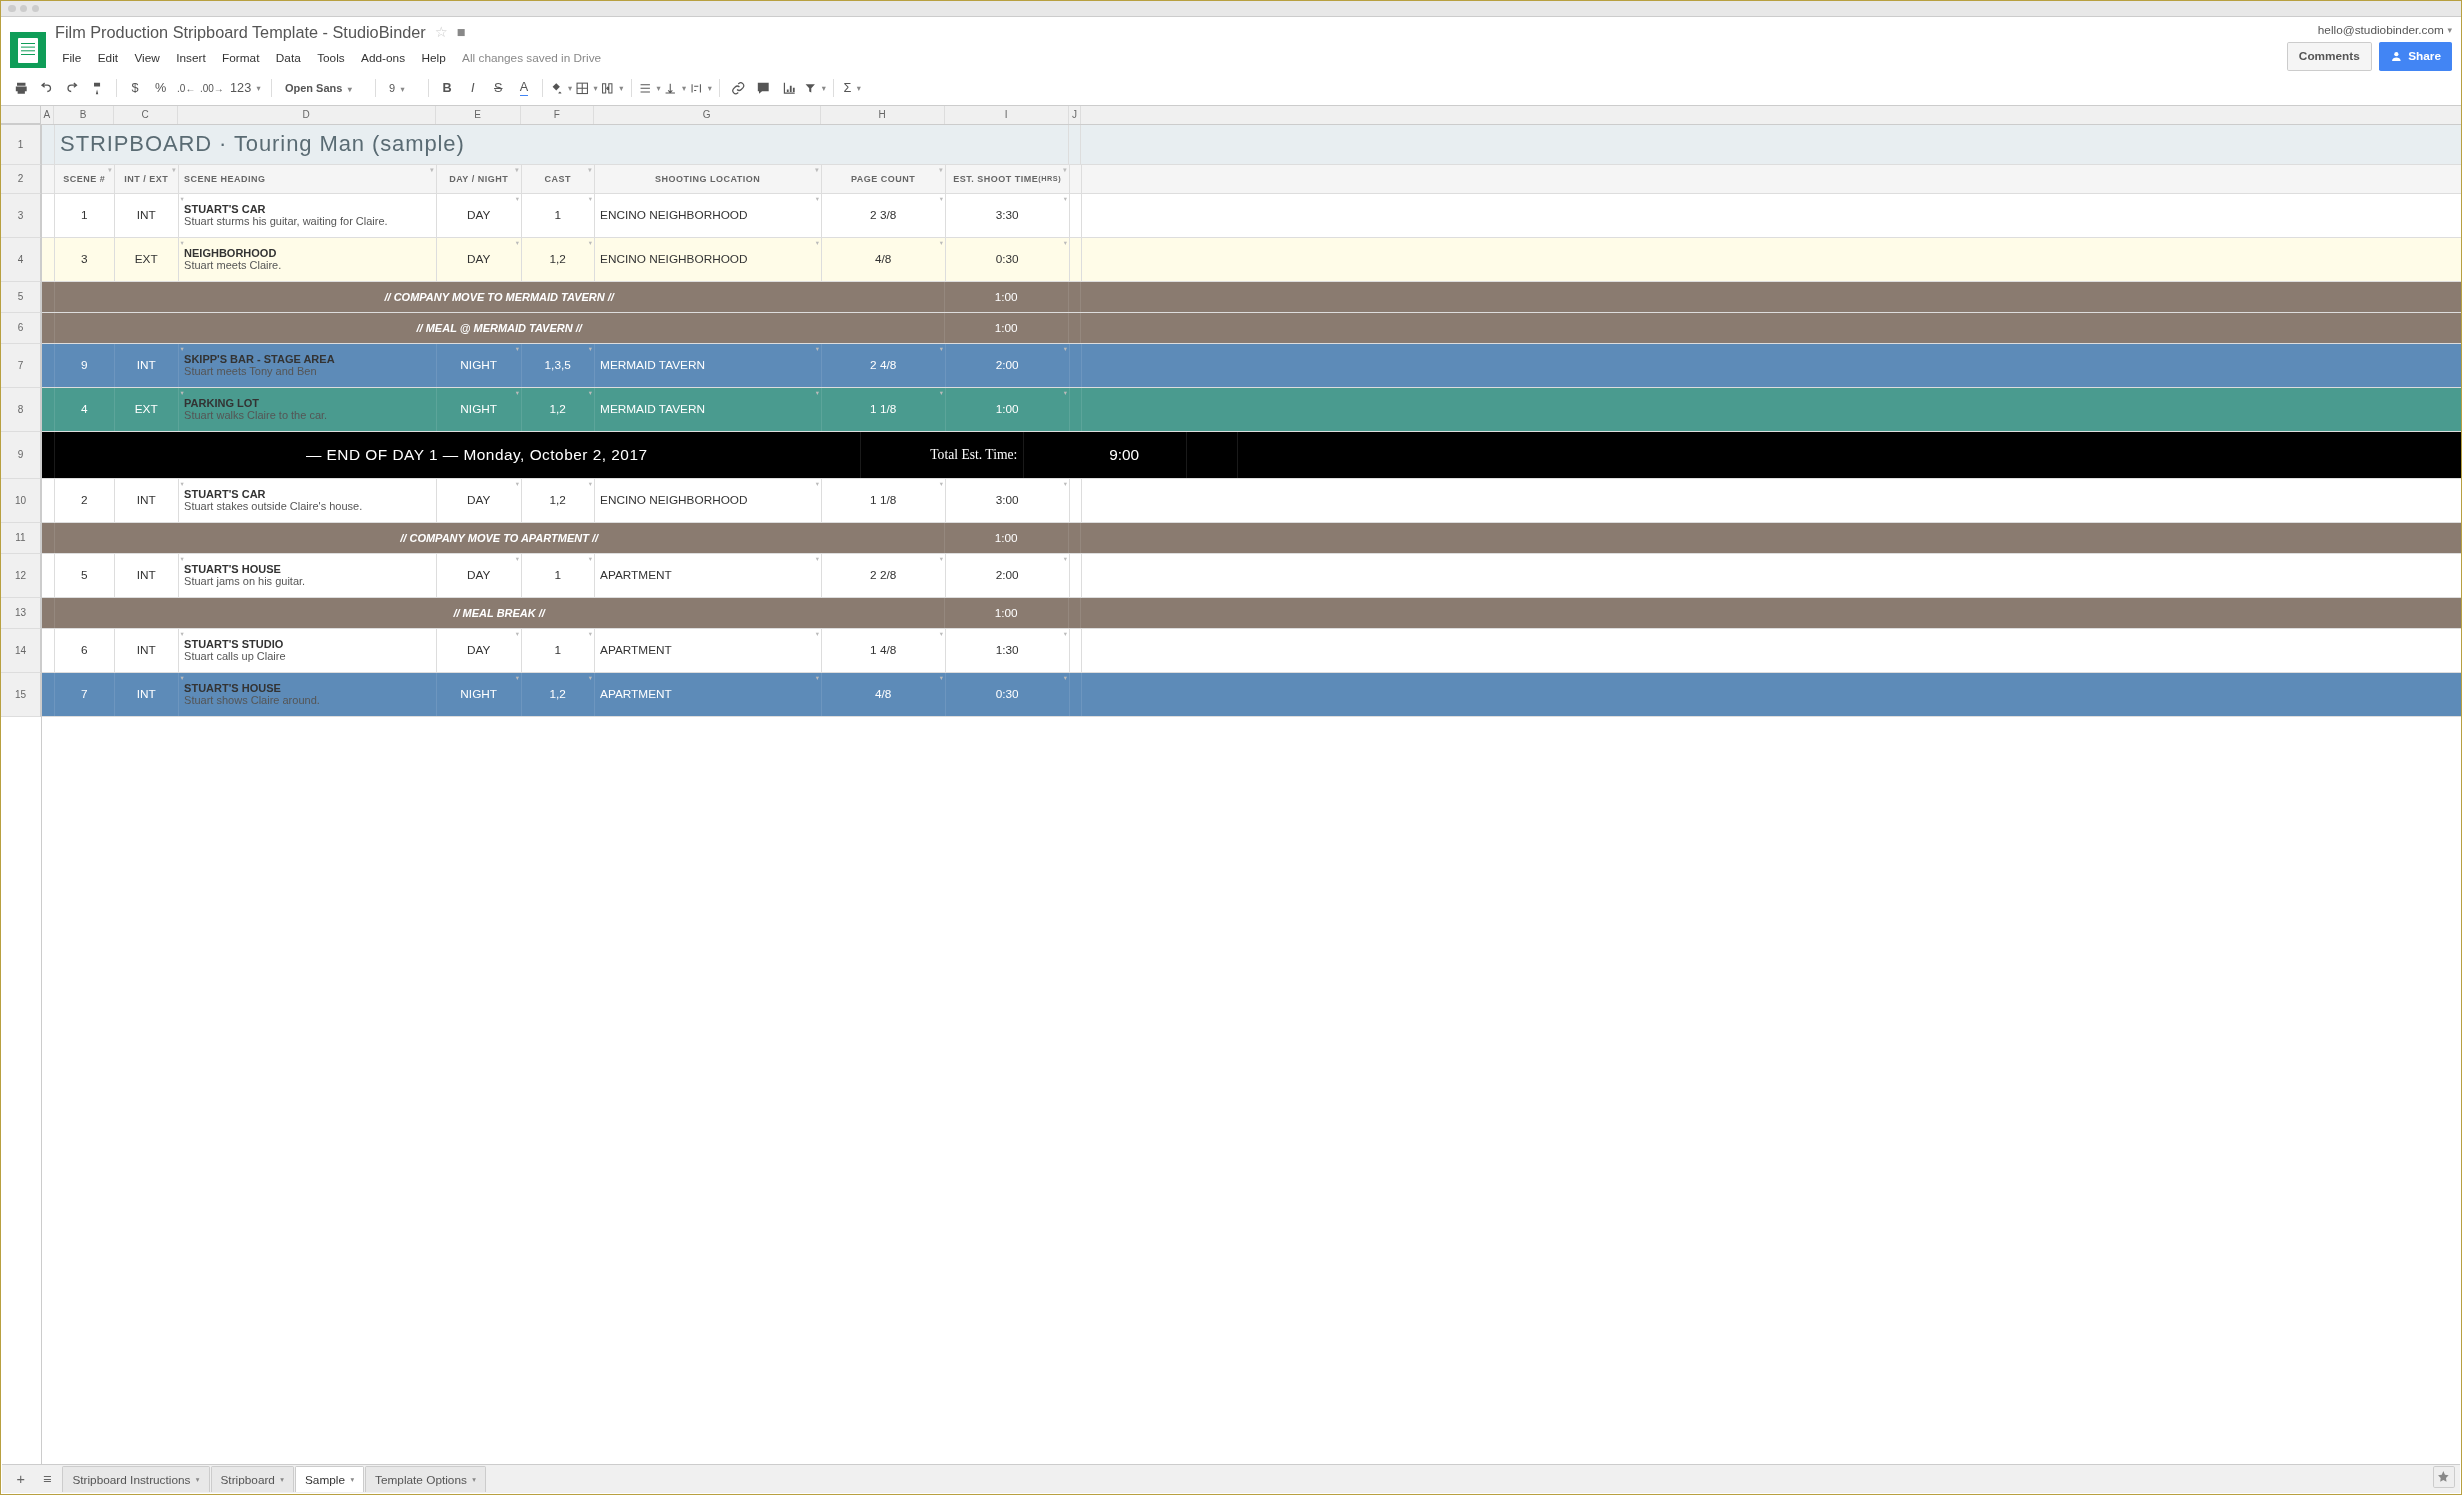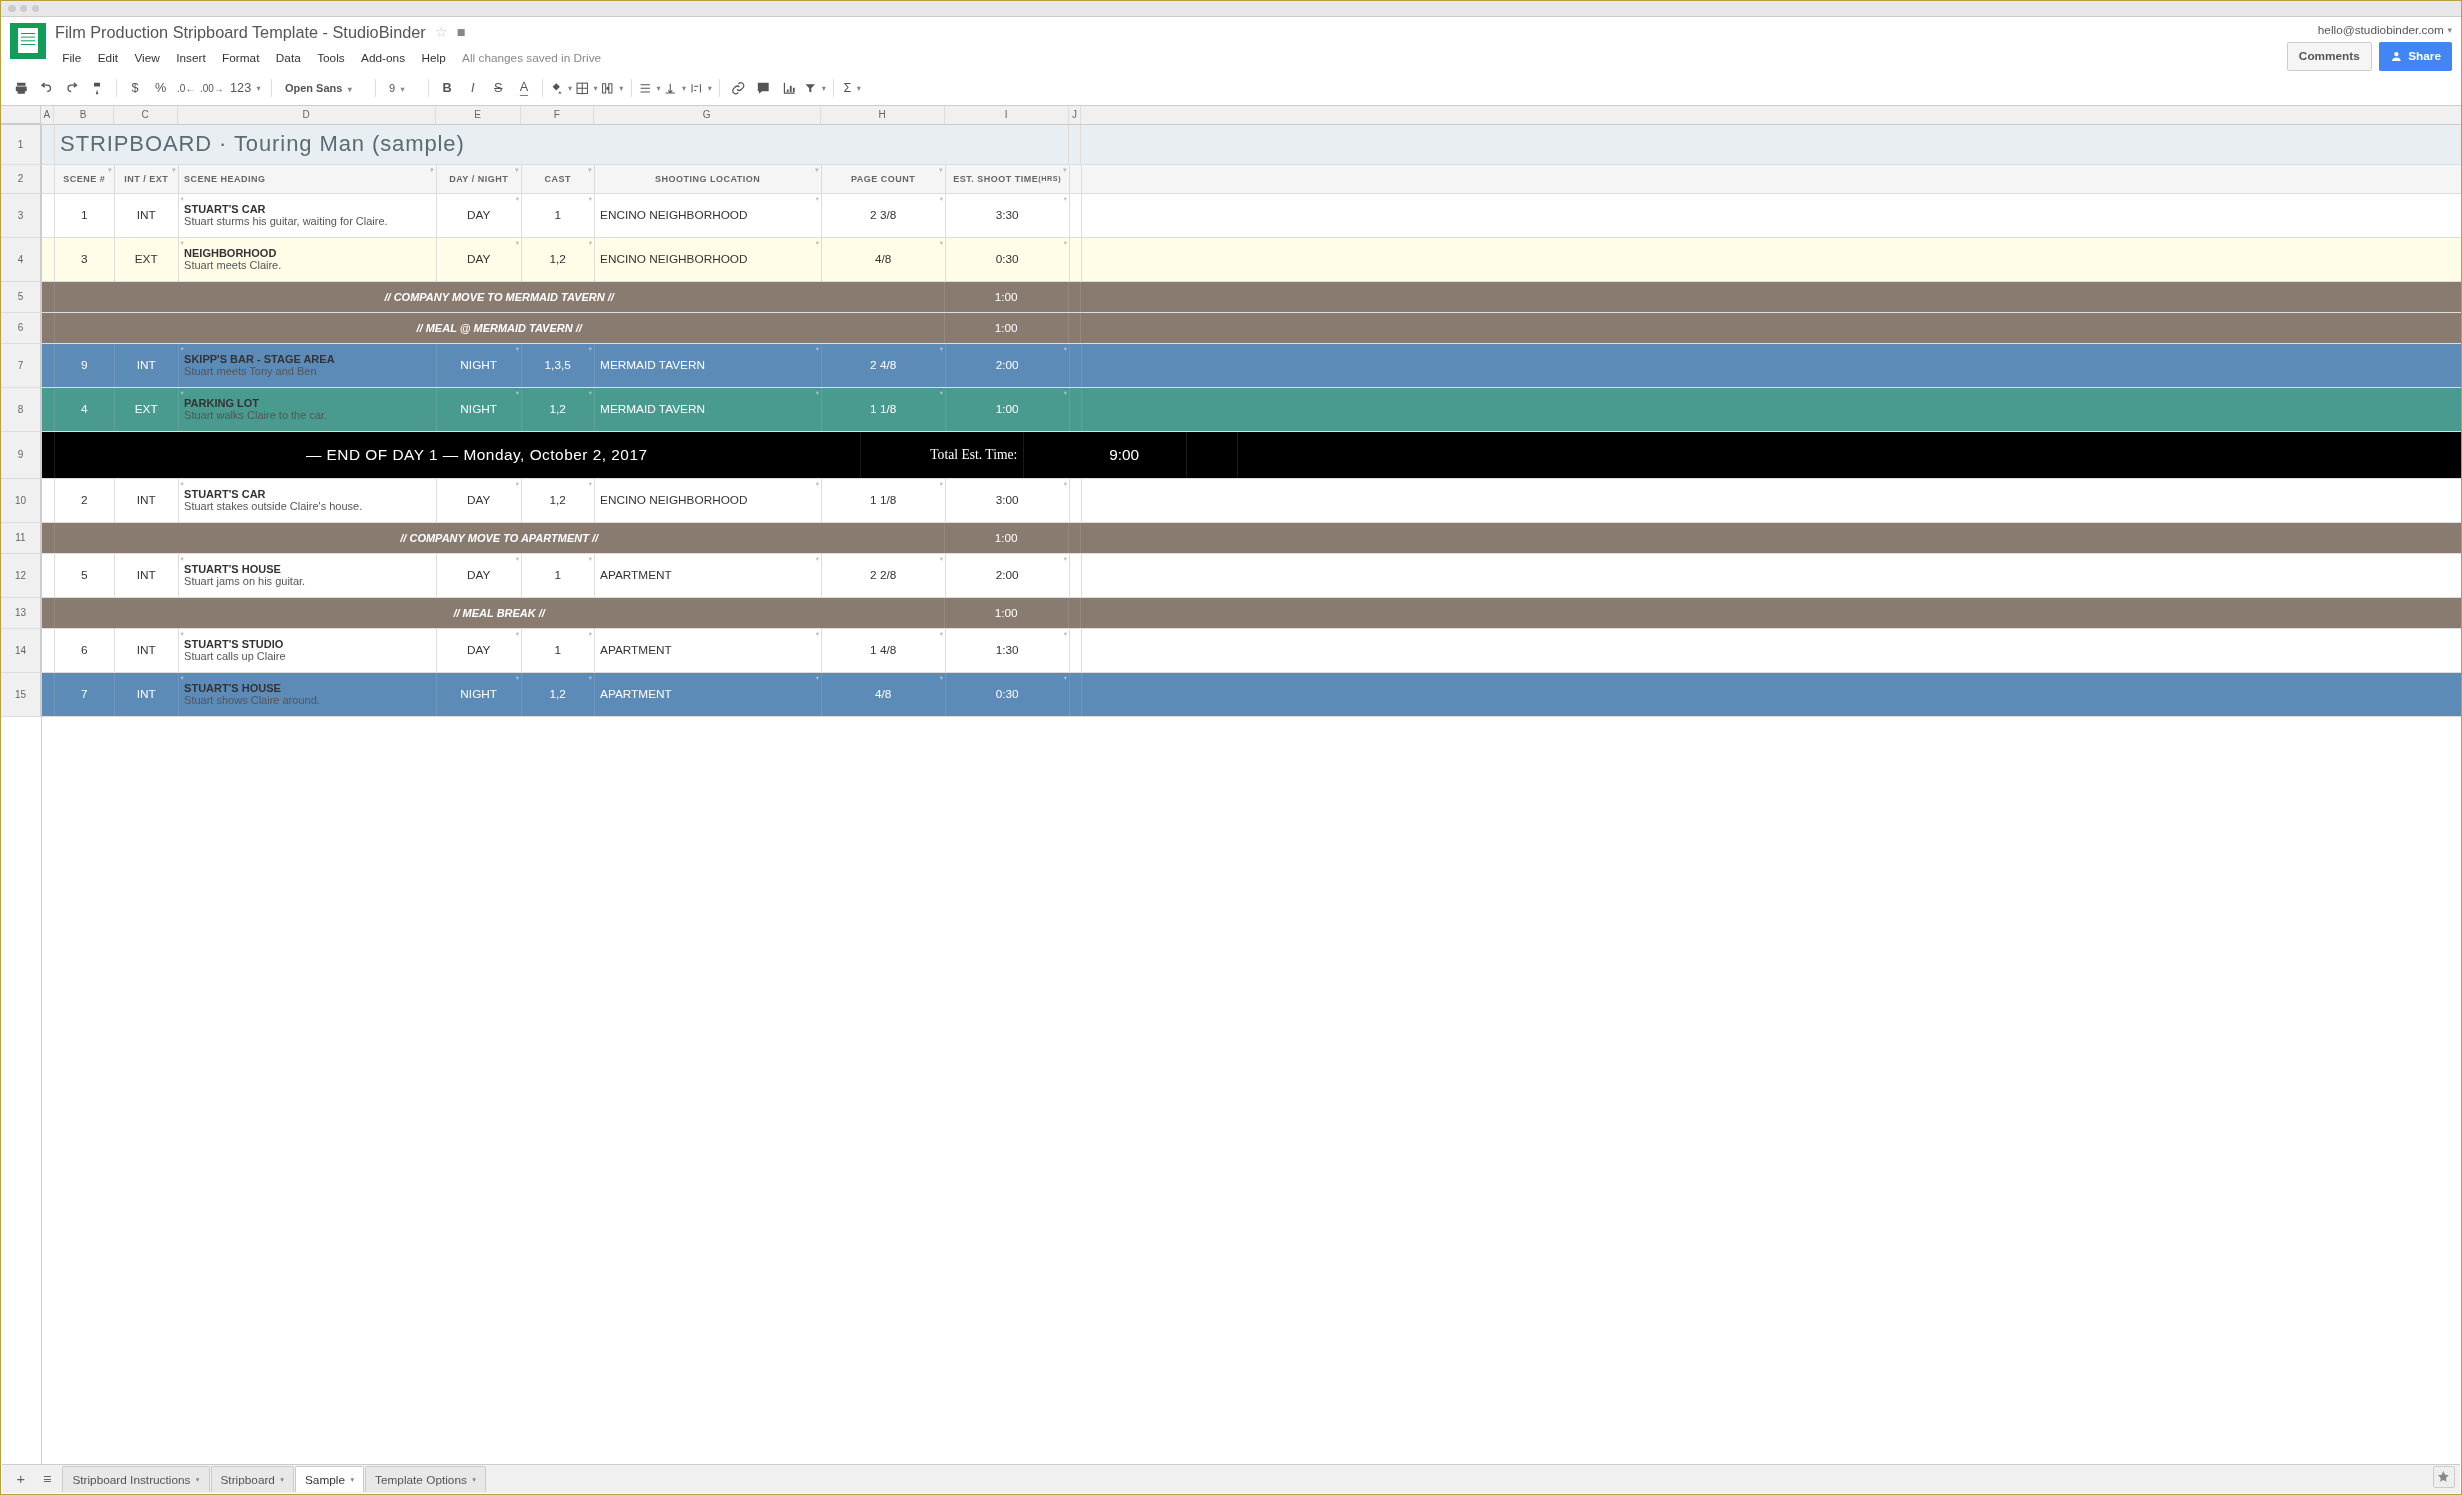--- a/index.html
+++ b/index.html
@@ -1,19 +1,19 @@
 <!DOCTYPE html>
 <html style="font-size:14.5px"><head>
 <meta charset="utf-8">
 <style>
 * { box-sizing: border-box; margin: 0; padding: 0; }
 body { font-family: Arial, sans-serif; font-size: 11.8px; color: #333; background: #fff; border: 1.8px solid #b8a040; overflow: hidden; height: 100vh; }
 .titlebar { height: 16.3px; background: #e8e8e8; border-bottom: 0.9px solid #ccc; display: flex; align-items: center; padding-left: 7.3px; gap: 4.5px; }
 .dot { width: 7.3px; height: 7.3px; border-radius: 50%; background: #ccc; }
-.header { display: flex; align-items: flex-start; padding: 5.4px 9px 0; position: relative; }
+.header { display: flex; align-items: flex-end; padding: 5.4px 9px 0; position: relative; }
 .logo { width: 36px; height: 36px; background: #0f9d58; display: flex; align-items: center; justify-content: center; margin-right: 9px; }
 .logo-inner { width: 20px; height: 25.4px; background: #fff; border-radius: 0.9px; position: relative; }
 .logo-inner::before { content: ""; position: absolute; top: 5.4px; left: 2.7px; right: 2.7px; height: 0.9px; background: #0f9d58; box-shadow: 0 3.6px 0 #0f9d58, 0 7.3px 0 #0f9d58, 0 11px 0 #0f9d58; }
 .doc-title-area { flex: 1; }
 .doc-title { font-size: 16.3px; color: #555; font-weight: 400; display: flex; align-items: center; gap: 9px; }
 .star-icon, .folder-icon { color: #ccc; font-size: 14.5px; }
 .folder-icon { color: #888; }
 .menus { display: flex; gap: 1.8px; margin-top: 5.4px; align-items: center; }
 .menu-item { padding: 3.6px 7.3px; color: #333; cursor: pointer; font-size: 11.8px; }
 .saved-text { color: #888; margin-left: 7.3px; font-size: 11.8px; }

